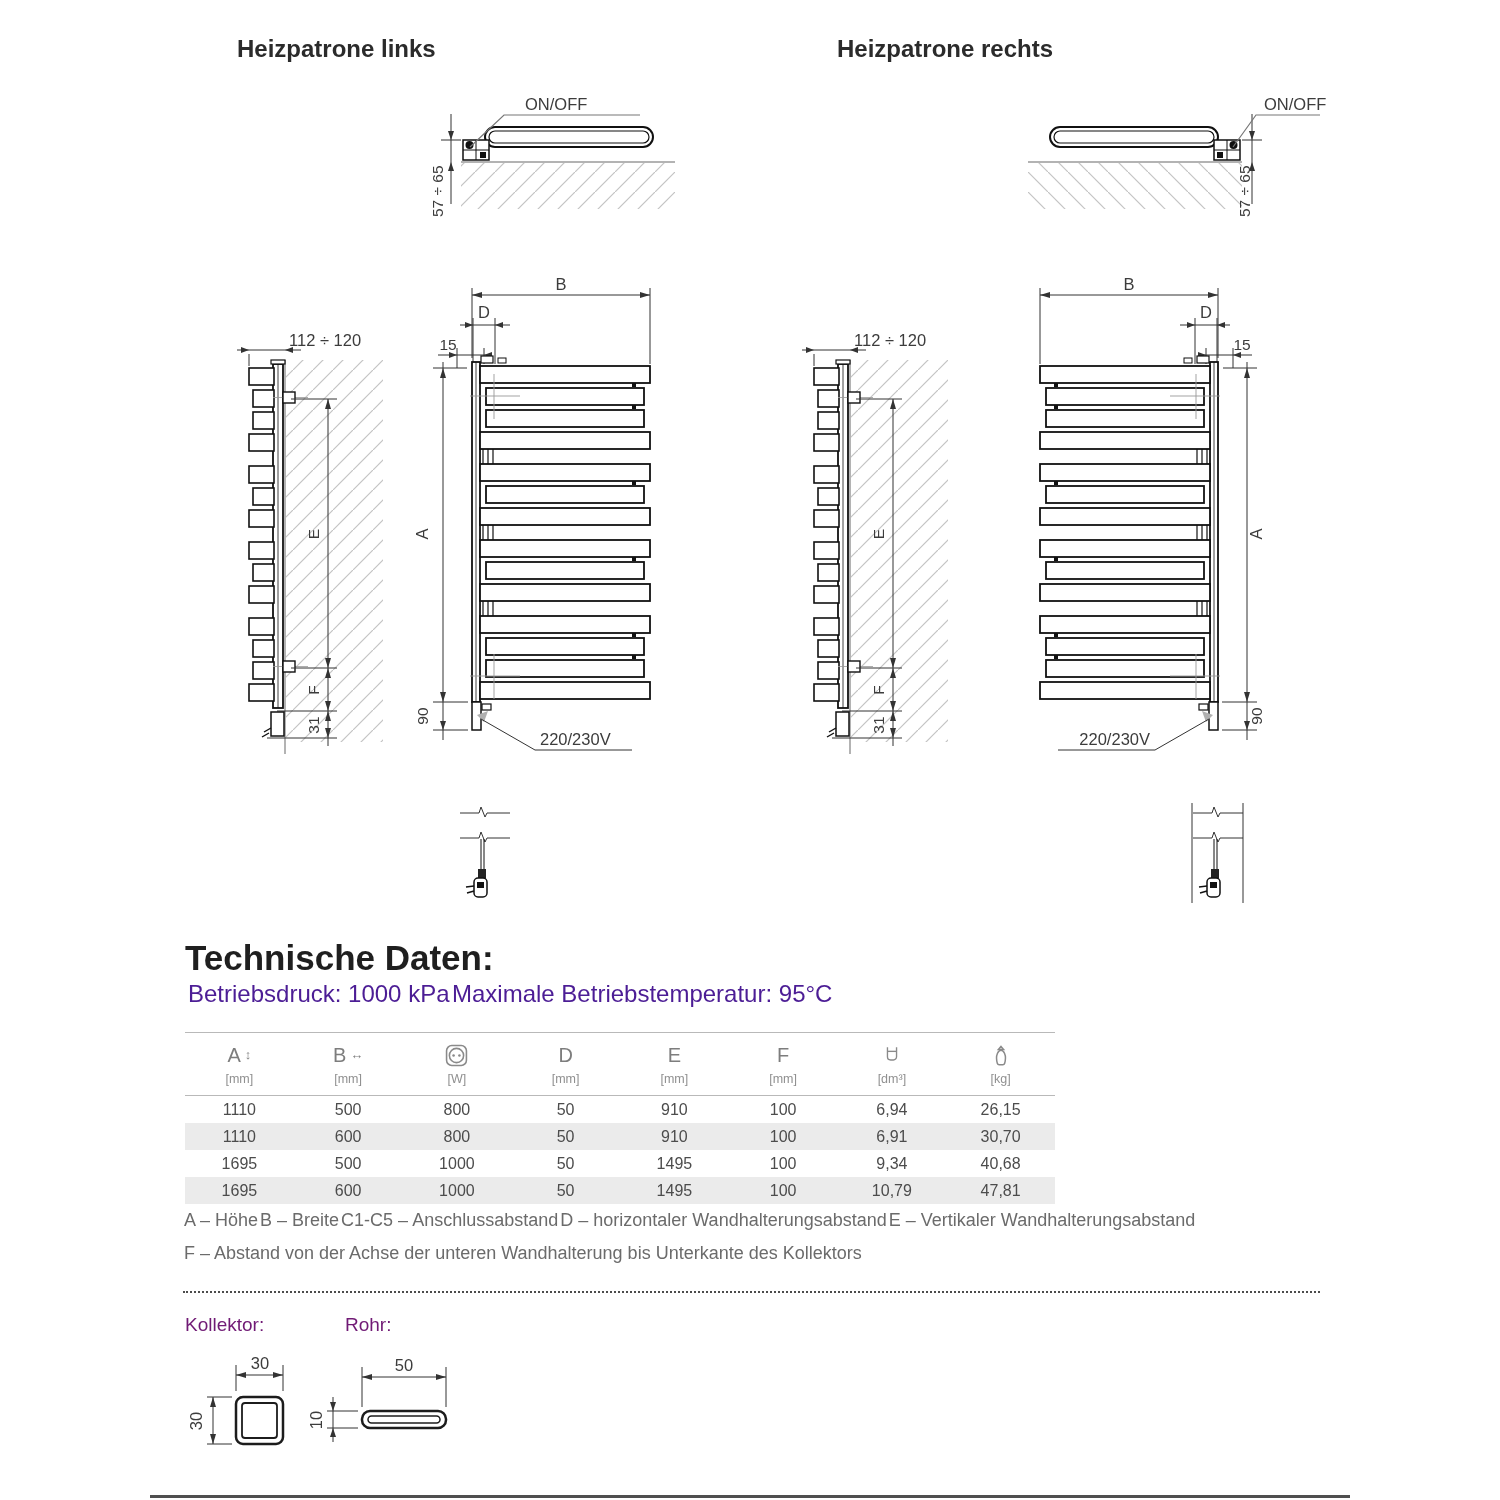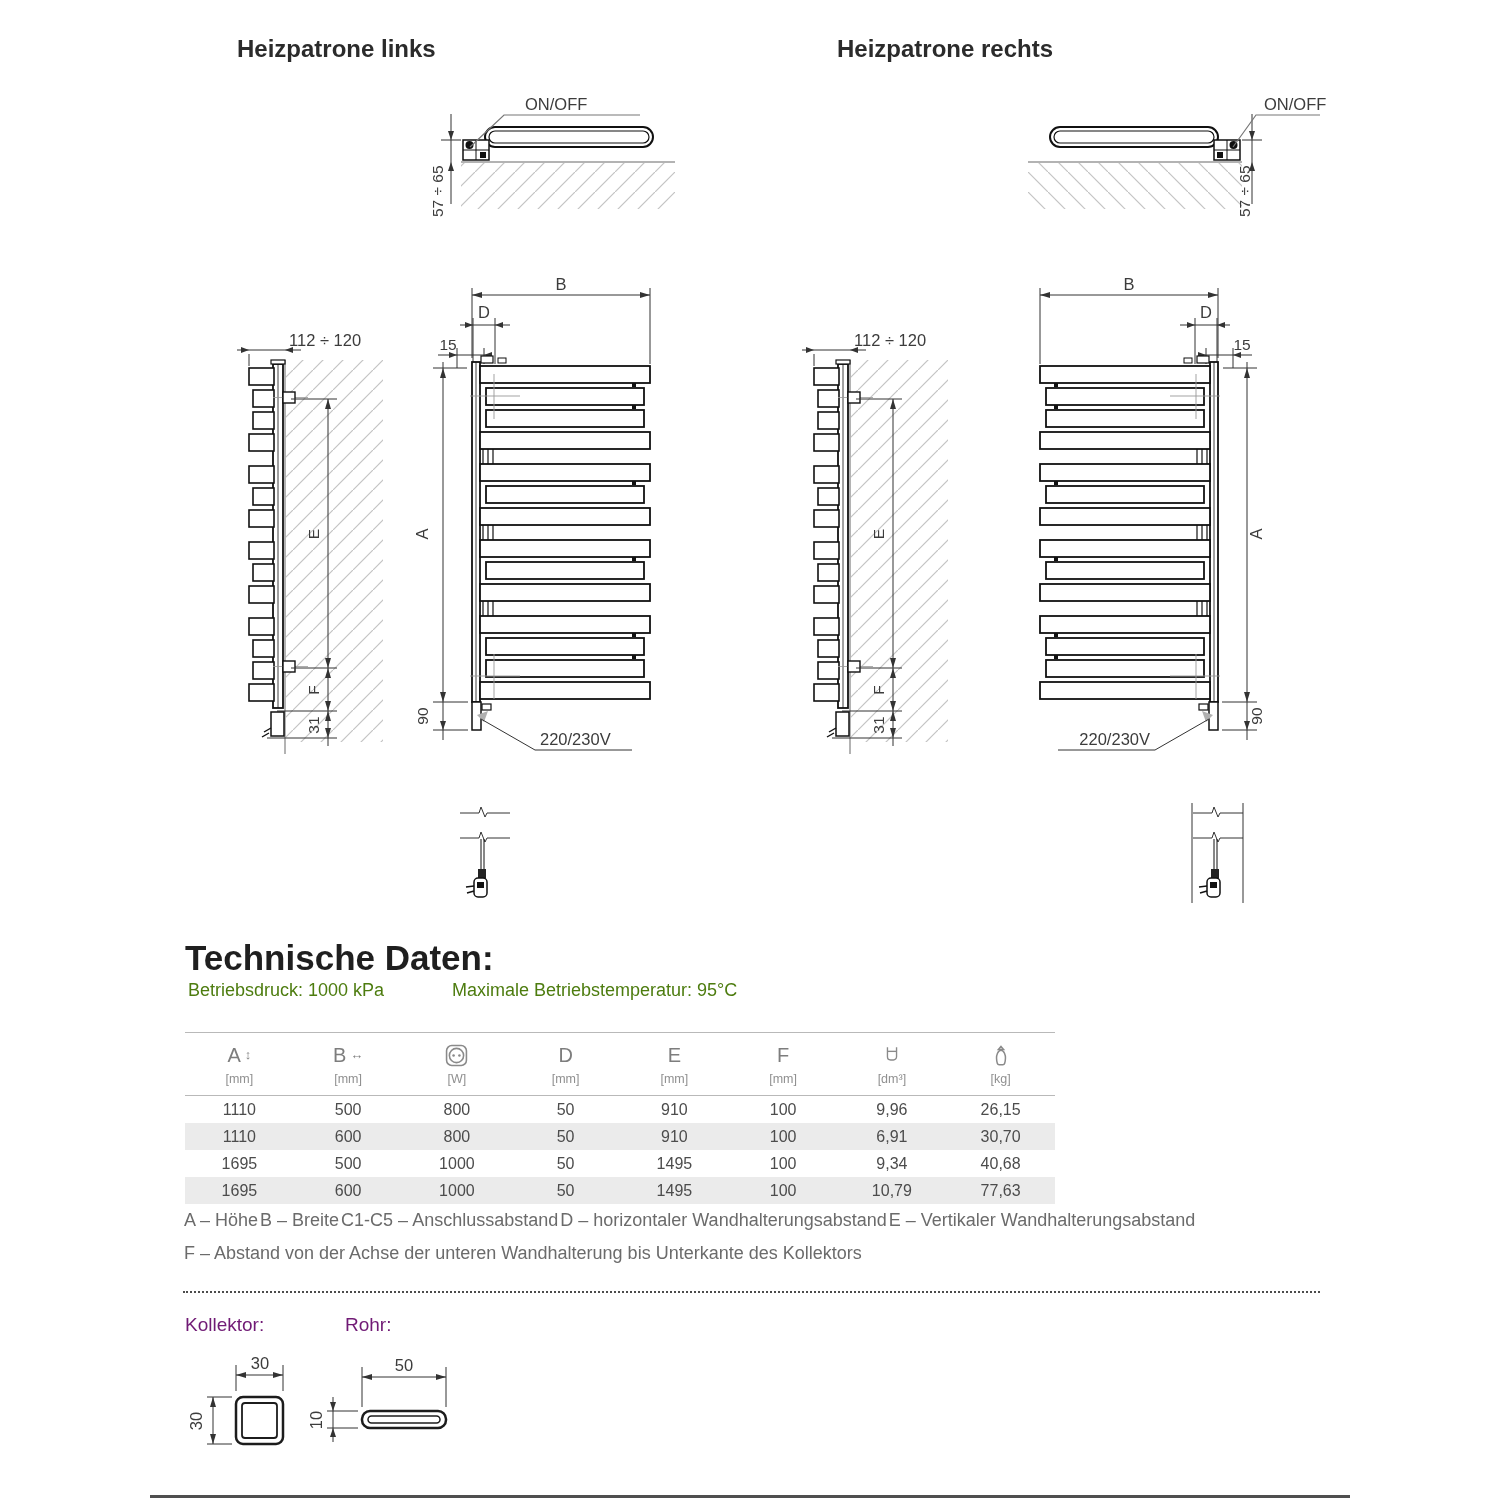--- a/index.html
+++ b/index.html
@@ -10,21 +10,21 @@
   }
   .abs{position:absolute;margin-top:8px;}
   .title{font-size:24px;font-weight:700;color:#2b2b2b;white-space:nowrap;}
   svg.drawing{position:absolute;overflow:visible;}
   svg text{
     font-family:"Liberation Sans","DejaVu Sans",sans-serif;
     fill:#3c3c3c;font-size:15.5px;
   }
   svg text.big{font-size:16.5px;}
   .tech-heading{font-size:35px;font-weight:700;color:#1f1f1f;white-space:nowrap;}
-  .spec{font-size:18px;color:#4d7c0f;white-space:nowrap;}
+  .spec{font-size:24px;color:#4c1d95;white-space:nowrap;}
   .spec-table{
     position:absolute;left:185px;top:1032px;width:870px;
     border-top:1px solid #b9b9b9;
   }
   .thead{
     display:grid;grid-template-columns:repeat(8,1fr);
     border-bottom:1px solid #b9b9b9;padding:10px 0 9px 0;
   }
   .th{display:flex;flex-direction:column;align-items:center;justify-content:flex-end;gap:5px;color:#7d7d7d;}
   .th .letter{font-size:20px;display:flex;align-items:center;gap:4px;line-height:22px;height:24px;}
@@ -325,21 +325,21 @@
     </div>
   </div>
 
   <div class="trow">
     <span>1110</span>
     <span>500</span>
     <span>800</span>
     <span>50</span>
     <span>910</span>
     <span>100</span>
-    <span>9,96</span>
+    <span>6,94</span>
     <span>26,15</span>
   </div>
   <div class="trow alt">
     <span>1110</span>
     <span>600</span>
     <span>800</span>
     <span>50</span>
     <span>910</span>
     <span>100</span>
     <span>6,91</span>
@@ -356,21 +356,21 @@
     <span>40,68</span>
   </div>
   <div class="trow alt">
     <span>1695</span>
     <span>600</span>
     <span>1000</span>
     <span>50</span>
     <span>1495</span>
     <span>100</span>
     <span>10,79</span>
-    <span>77,63</span>
+    <span>47,81</span>
   </div>
 </div>
 
 <div class="legend" style="top:1210px">
   <span>A – Höhe</span>
   <span>B – Breite</span>
   <span>C1-C5 – Anschlussabstand</span>
   <span>D – horizontaler Wandhalterungsabstand</span>
   <span>E – Vertikaler Wandhalterungsabstand</span>
 </div>

